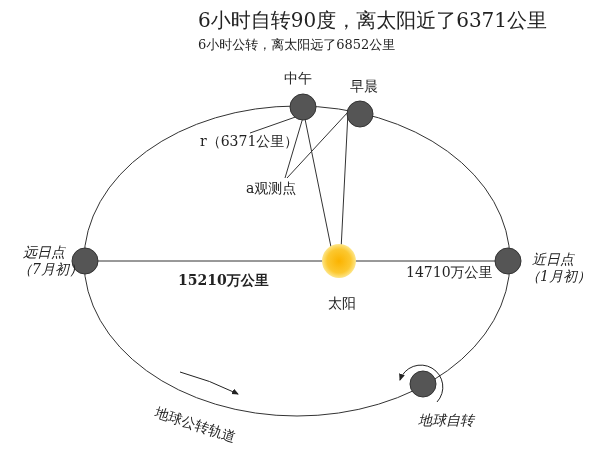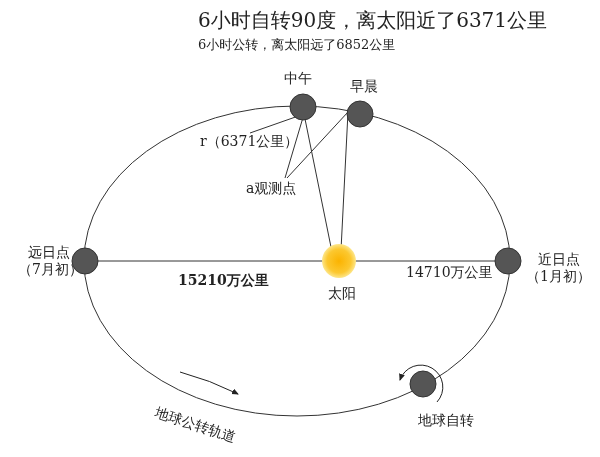--- a/index.html
+++ b/index.html
@@ -1,20 +1,20 @@
 <!DOCTYPE html>
 <html><head>
 <meta charset="utf-8">
 <style>
   html, body { margin:0; padding:0; background:#ffffff; }
   body { width:600px; height:457px; position:relative; overflow:hidden;
          font-family:"DejaVu Serif","Liberation Serif",serif; color:#222; }
   svg { position:absolute; left:0; top:0; }
   .lbl { position:absolute; font-size:14px; line-height:17px; white-space:nowrap; color:#222; }
-  .ctr { text-align:right; }
+  .ctr { text-align:center;font-style:italic; }
 </style>
 </head>
 <body>
 
 <svg width="600" height="457" viewBox="0 0 600 457">
   <defs>
     <radialGradient id="sunGrad" cx="50%" cy="50%" r="50%">
       <stop offset="0%" stop-color="#fbb300"></stop>
       <stop offset="70%" stop-color="#fcc830"></stop>
       <stop offset="100%" stop-color="#fde68a"></stop>
@@ -61,16 +61,16 @@
   <div>远日点</div>
   <div>（7月初）</div>
 </div>
 <div class="lbl ctr" style="left:526px;top:251px;width:54px;">
   <div>近日点</div>
   <div>（1月初）</div>
 </div>
 
 <div class="lbl" style="left:178px;top:272px;font-weight:bold;">15210万公里</div>
 <div class="lbl" style="left:406px;top:264px;">14710万公里</div>
-<div class="lbl" style="left:328px;top:285px;">太阳</div>
+<div class="lbl" style="left:328px;top:295px;">太阳</div>
 
 <div class="lbl" style="left:158px;top:404px;transform:rotate(18deg);transform-origin:left top;">地球公转轨道</div>
-<div class="lbl" style="left:418px;top:412px;">地球自转</div>
+<div class="lbl" style="left:418px;top:412px;font-style:italic;">地球自转</div>
 
 </body></html>

